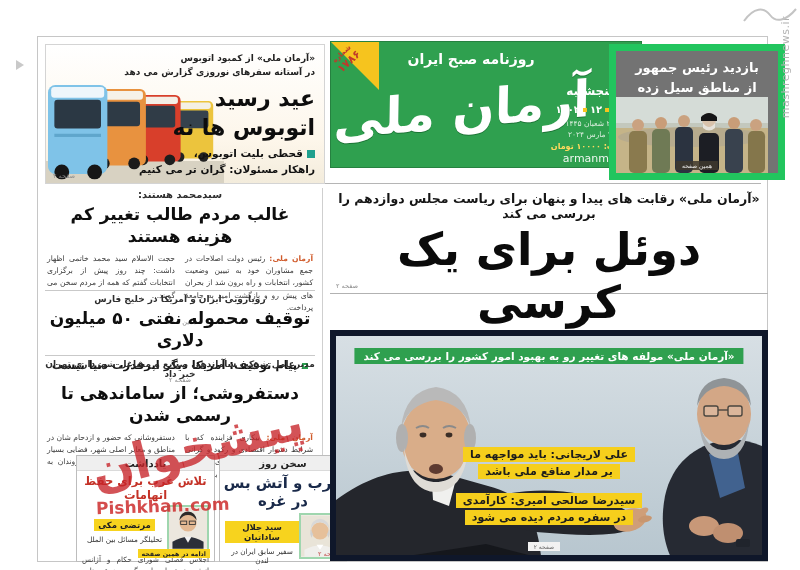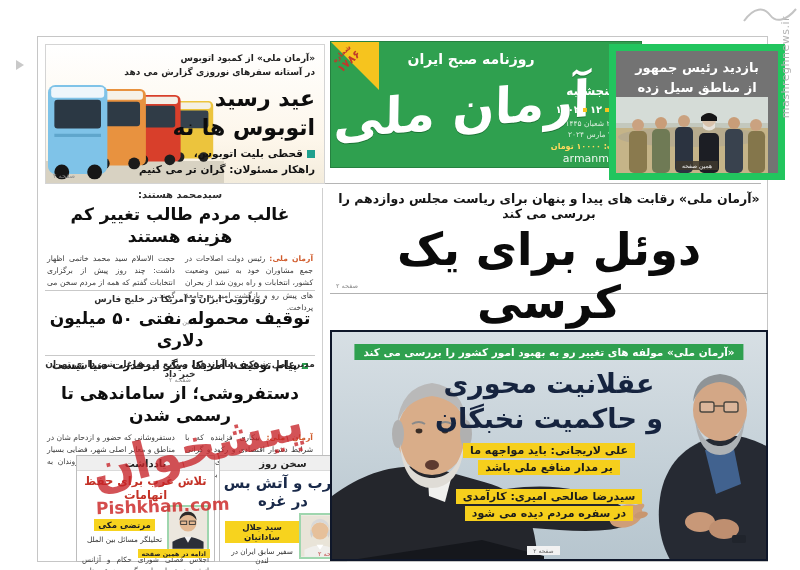--- a/index.html
+++ b/index.html
@@ -75,21 +75,21 @@
   .mini-media{display:flex;justify-content:space-between;align-items:flex-start;padding:3px 5px 0;}
   .mini-photo{width:42px;height:46px;border:2px solid #9fd6ae;flex:0 0 auto;}
   .mini-cap{padding-top:8px;text-align:center;flex:1;}
   .name-tag{display:inline-block;background:#f7d31e;font-size:8.5px;font-weight:bold;color:#222;padding:1px 4px;}
   .role{font-size:7.3px;color:#333;margin-top:3px;display:block;}
   .mini-body{margin:3px 5px 0;font-size:7.3px;color:#3c3c3c;text-align:justify;line-height:1.55;}
   .note-foot{position:absolute;right:4px;bottom:3px;background:#f7d31e;font-size:6.3px;font-weight:bold;color:#222;padding:1px 4px;}
   .speech-foot{position:absolute;right:6px;bottom:3px;font-size:6.5px;color:#c0504d;}
 
   
-  .feature{left:330px;top:330px;width:438px;height:231px;border:2px solid #0f172a;overflow:hidden;}
+  .feature{left:330px;top:330px;width:438px;height:231px;border:6px solid #0f172a;overflow:hidden;}
   .feat-svg{left:0;top:0;width:438px;height:231px;}
   .feat-kicker{top:12px;left:50%;transform:translateX(-50%);background:#2fa04f;color:#fff;font-size:10.5px;font-weight:bold;padding:2px 9px;white-space:nowrap;}
   .feat-headline{top:34px;left:0;right:0;text-align:center;color:#16243f;font-size:27px;font-weight:bold;line-height:1.3;}
   .feat-headline span{display:block;}
   .quote{left:0;right:0;text-align:left;}
   .q1{top:109px;} .q2{top:155px;}
   .quote span{display:table;margin:2px auto;background:#f6cf1c;color:#1c1c1c;font-size:11px;font-weight:bold;padding:1px 7px;}
   .feat-tag{bottom:4px;left:45%;background:#f2f2f2;color:#666;font-size:6px;padding:1px 6px;}
 
   
@@ -330,24 +330,20 @@
       <path d="M80,92 Q87,88 93,92" stroke="#8a8a8a" stroke-width="2" fill="none"></path>
       <path d="M107,92 Q113,88 120,92" stroke="#8a8a8a" stroke-width="2" fill="none"></path>
       <path d="M150,162 C198,150 242,152 282,170 C296,177 304,184 298,192 C278,202 238,199 200,196 C180,193 160,186 150,177 Z" fill="#24262c"></path>
       <ellipse cx="294" cy="184" rx="17" ry="11" fill="#cf9e78" transform="rotate(-18 294 184)"></ellipse>
       <ellipse cx="306" cy="176" rx="7" ry="3.4" fill="#cf9e78" transform="rotate(-30 306 176)"></ellipse>
       <ellipse cx="309" cy="183" rx="7" ry="3.2" fill="#c8966f" transform="rotate(-12 309 183)"></ellipse>
     </g>
     <polygon points="0,231 150,208 212,224 212,231" fill="#15171c"></polygon>
   </svg>
   <div class="abs feat-kicker">«آرمان ملی» مولفه های تغییر رو به بهبود امور کشور را بررسی می کند</div>
-  <div class="abs feat-headline">
-    <span>عقلانیت محوری</span>
-    <span>و حاکمیت نخبگان</span>
-  </div>
   <div class="abs quote q1">
     <span>علی لاریجانی: باید مواجهه ما</span>
     <span>بر مدار منافع ملی باشد</span>
   </div>
   <div class="abs quote q2">
     <span>سیدرضا صالحی امیری: کارآمدی</span>
     <span>در سفره مردم دیده می شود</span>
   </div>
   <div class="abs feat-tag">صفحه ۲</div>
 </div>

